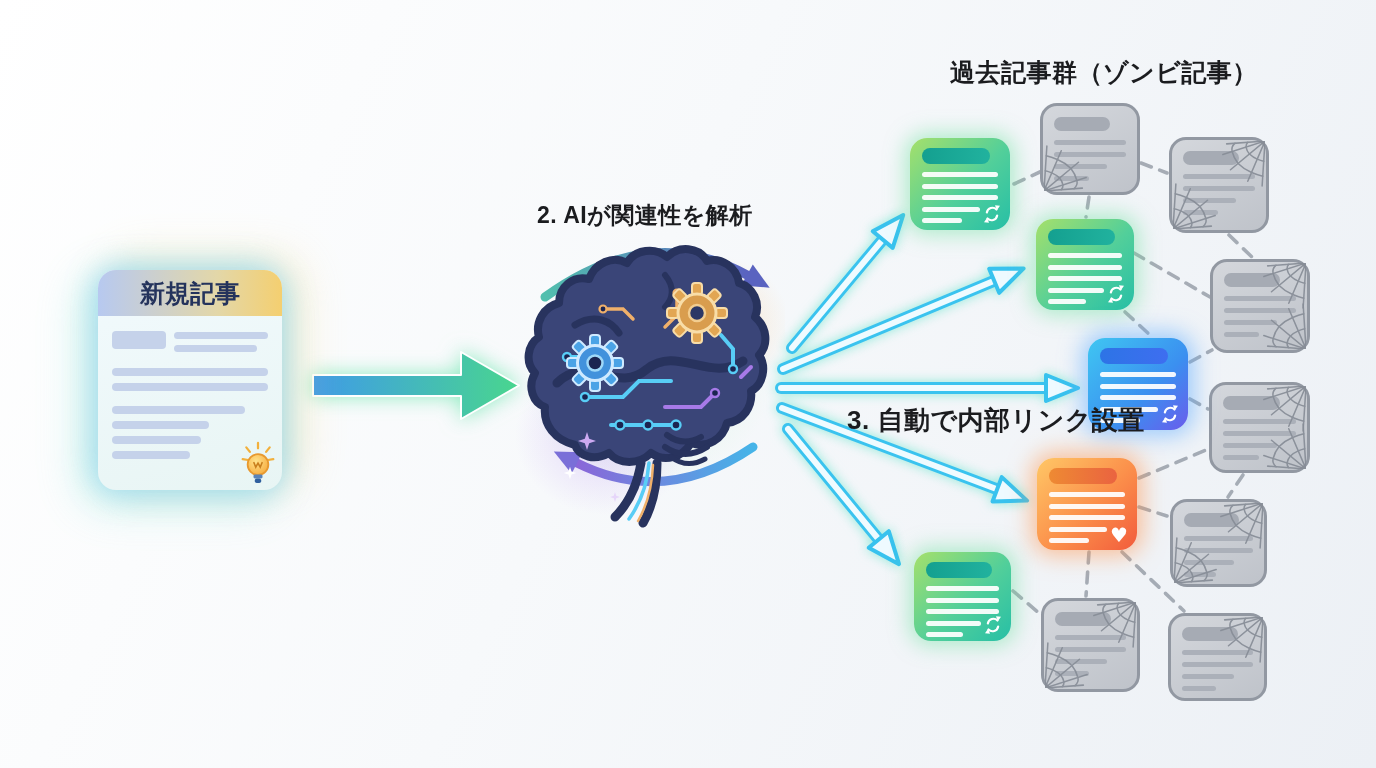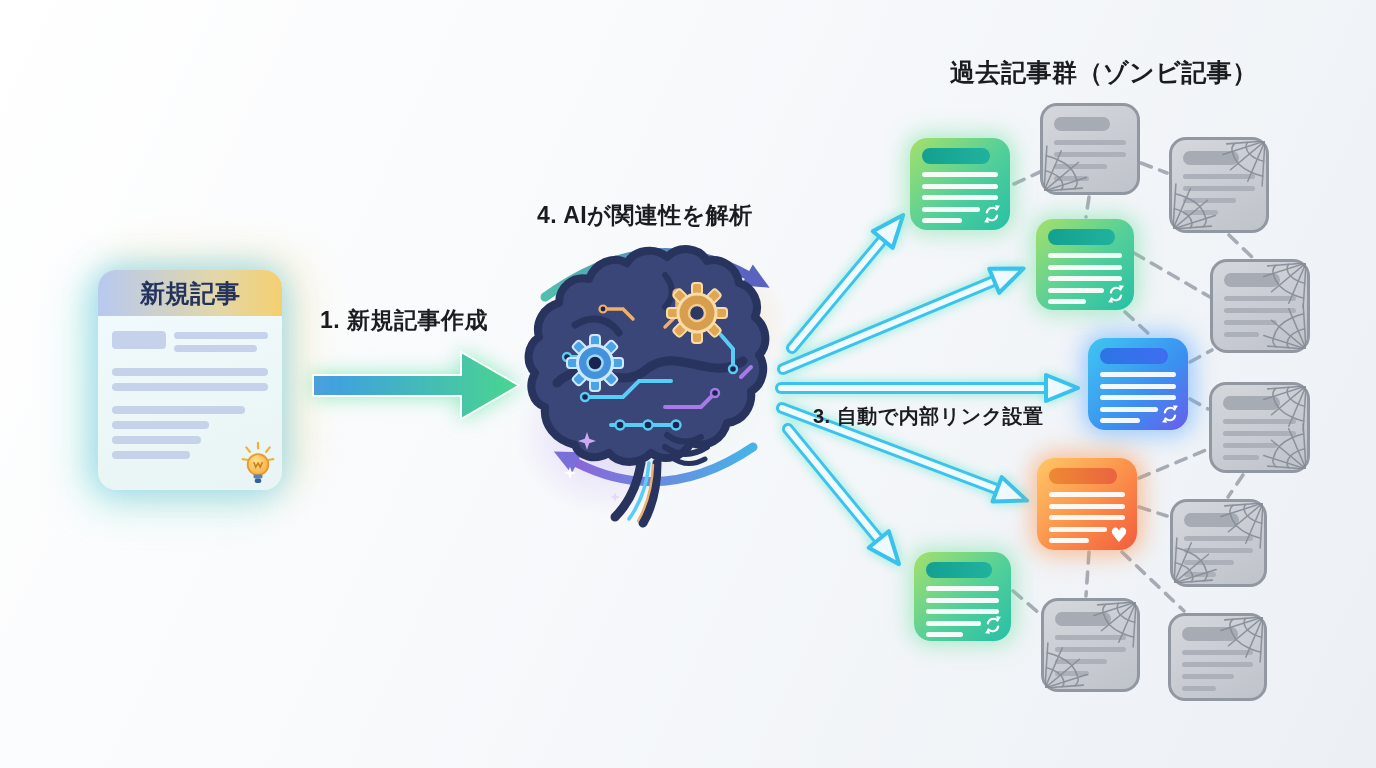--- a/index.html
+++ b/index.html
@@ -5,21 +5,21 @@
   html,body{margin:0;padding:0;}
   body{font-family:"Liberation Sans",sans-serif;}
   #stage{position:relative;width:1376px;height:768px;overflow:hidden;
          background:linear-gradient(115deg,#ffffff 0%,#f7f9fb 45%,#ecf0f5 100%);}
   .layer{position:absolute;left:0;top:0;}
 
   
   .lbl{position:absolute;font-weight:800;color:#1b1c1f;letter-spacing:.5px;z-index:6;white-space:nowrap;}
   .lbl-step1{left:320px;top:305px;font-size:23px;}
   .lbl-step2{left:537px;top:200px;font-size:23px;}
-  .lbl-step3{left:813px;top:403px;font-size:20px;}
+  .lbl-step3{left:847px;top:403px;font-size:26px;}
   .lbl-engine{left:583px;top:514px;font-size:27px;}
   .lbl-zombie{left:950px;top:56px;font-size:25px;text-align:right;}
 
   
   .new-card{position:absolute;left:98px;top:270px;width:184px;height:220px;z-index:5;
     border-radius:26px;box-sizing:border-box;
     background:linear-gradient(120deg,#55c5f2 0%,#a8ddf2 40%,#f6d97c 100%);
     box-shadow:0 0 26px 6px rgba(120,205,250,.55), 16px -8px 40px 6px rgba(250,215,120,.30),
                -12px 10px 40px 8px rgba(110,225,210,.30);}
   .new-card-inner{width:100%;height:100%;border-radius:18px;overflow:hidden;
@@ -428,18 +428,17 @@
     <div class="bar"></div>
       <div class="ln"></div>
       <div class="ln"></div>
       <div class="ln w80"></div>
       <div class="ln w55"></div>
     <svg class="web web-tr">
         <use href="#cobweb"></use>
       </svg>
   </div>
 
-  <div class="lbl lbl-step1">1. 新規記事作成</div>
-  <div class="lbl lbl-step2">4. AIが関連性を解析</div>
+  <div class="lbl lbl-step2">2. AIが関連性を解析</div>
   <div class="lbl lbl-step3">3. 自動で内部リンク設置</div>
   <div class="lbl lbl-zombie">過去記事群（ゾンビ記事）</div>
 
 </div>
 
 </body></html>

